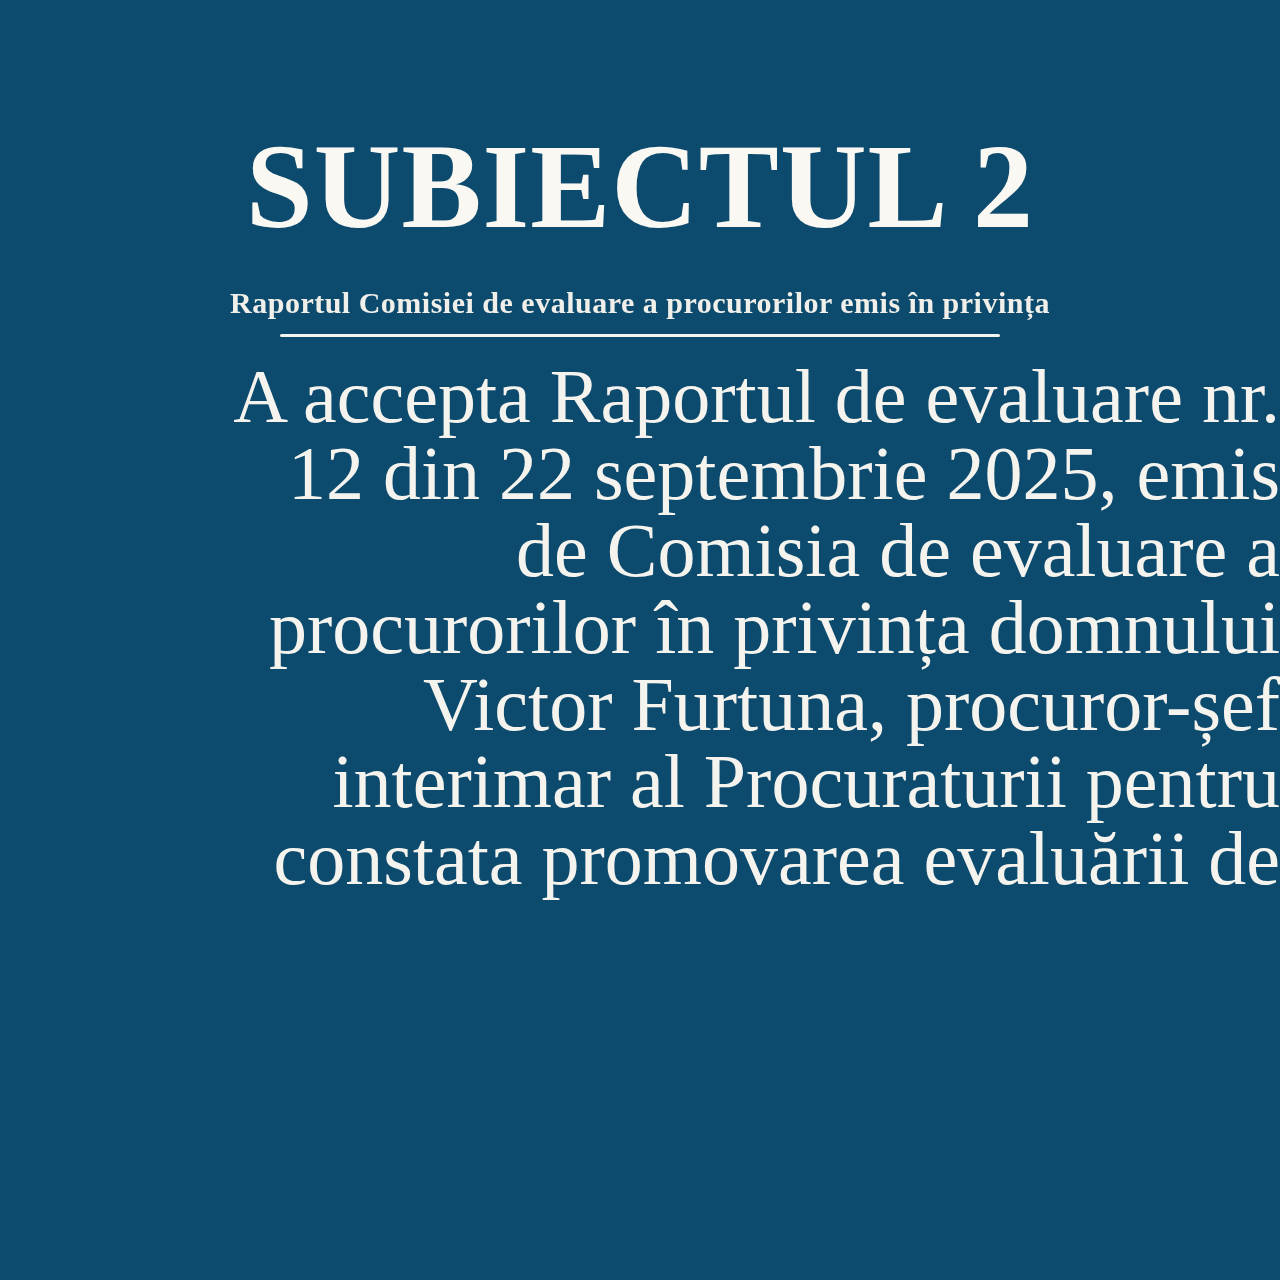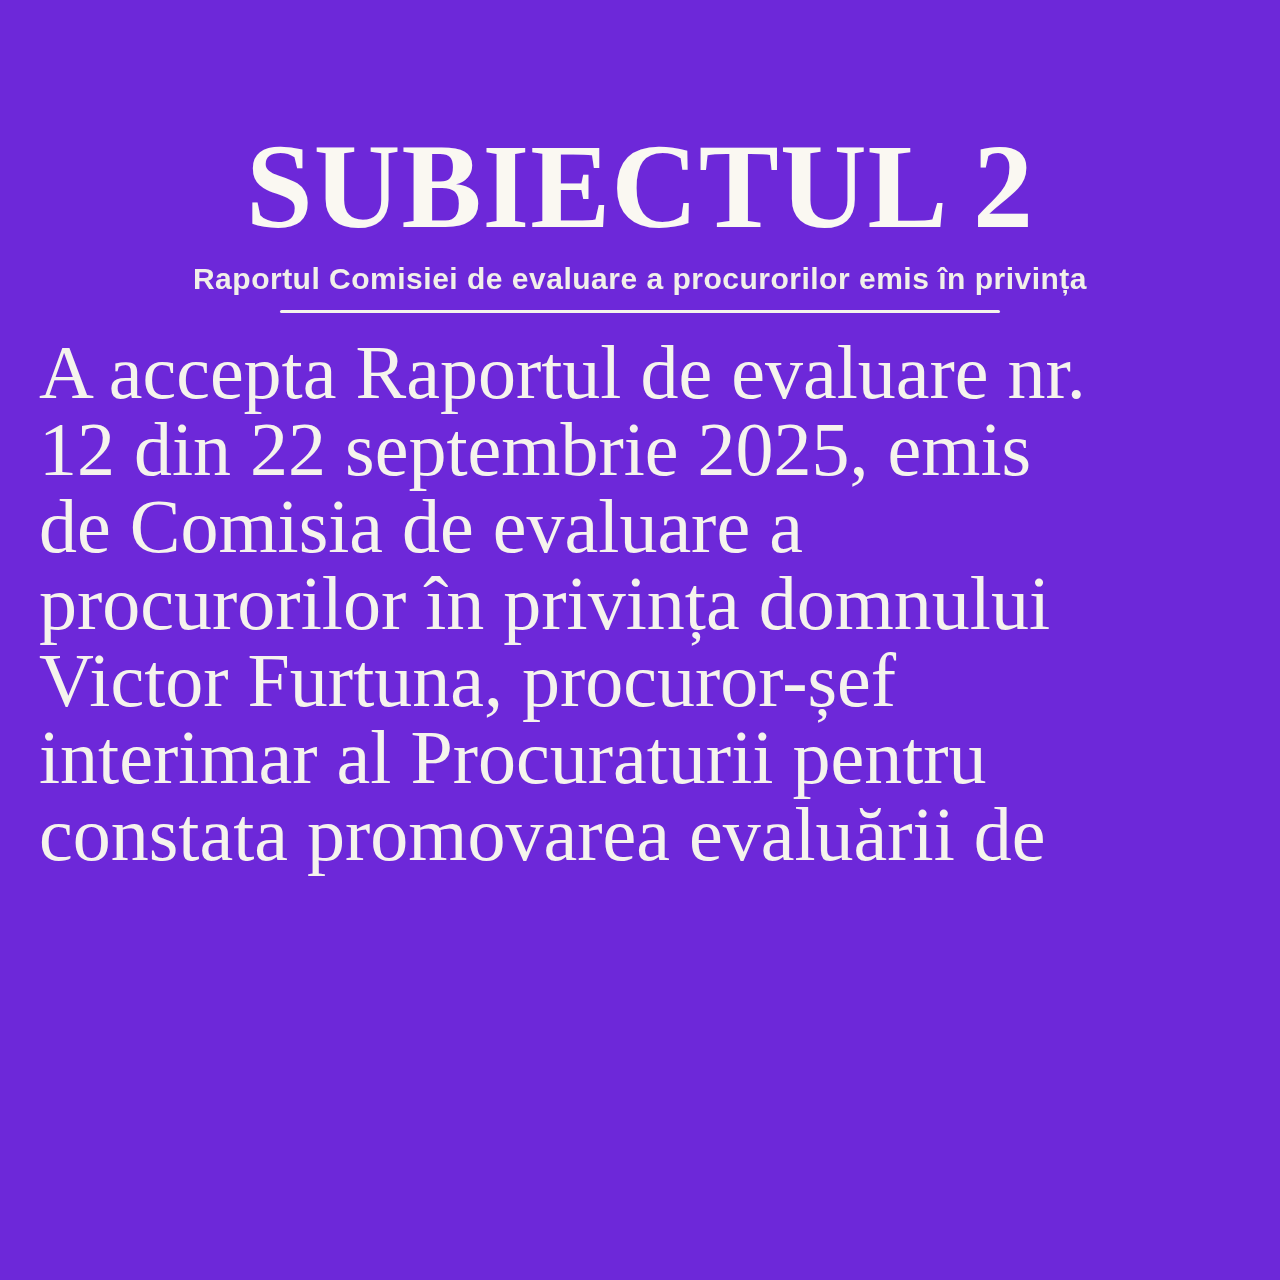--- a/index.html
+++ b/index.html
@@ -3,56 +3,56 @@
 <meta charset="utf-8">
 <style>
   html, body {
     margin: 0;
     padding: 0;
   }
   .canvas {
     position: relative;
     width: 1280px;
     height: 1280px;
-    background: #6d28d9;
+    background: #0c4a6e;
     overflow: hidden;
     font-family: "Liberation Serif", serif;
   }
   .header {
     padding-top: 126px;
     text-align: center;
   }
   .title {
     margin: 0;
     font-family: "Liberation Serif", serif;
     font-weight: 700;
     font-size: 120px;
     line-height: 121px;
     letter-spacing: 1px;
     color: #FAF8F2;
   }
   .subtitle {
-    margin-top: 10px;
-    font-family: Liberation Sans, sans-serif;
+    margin-top: 34px;
+    font-family: Liberation Serif, serif;
     font-weight: 600;
     font-size: 30px;
     line-height: 44px;
     letter-spacing: 0.5px;
     color: #F1EFE9;
   }
   .divider {
     margin: 9px auto 0 auto;
     width: 720px;
     height: 3px;
     background: #F5F3ED;
     border-radius: 2px;
   }
   .body-text {
     margin-top: 21px;
-    text-align: left;
+    text-align: right;
     font-family: "Liberation Serif", serif;
     font-weight: 400;
     font-size: 76px;
     line-height: 77px;
     color: #F5F3ED;
     padding-left: 39px;
   }
   .body-line {
     white-space: nowrap;
   }

